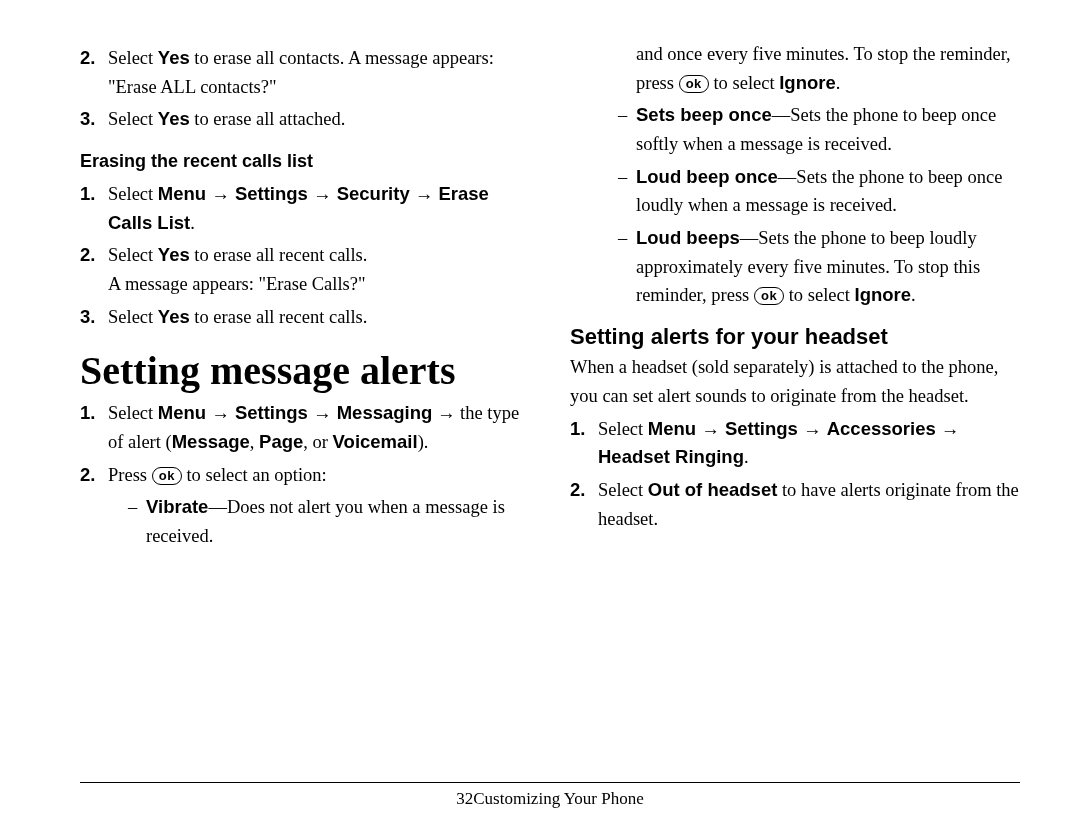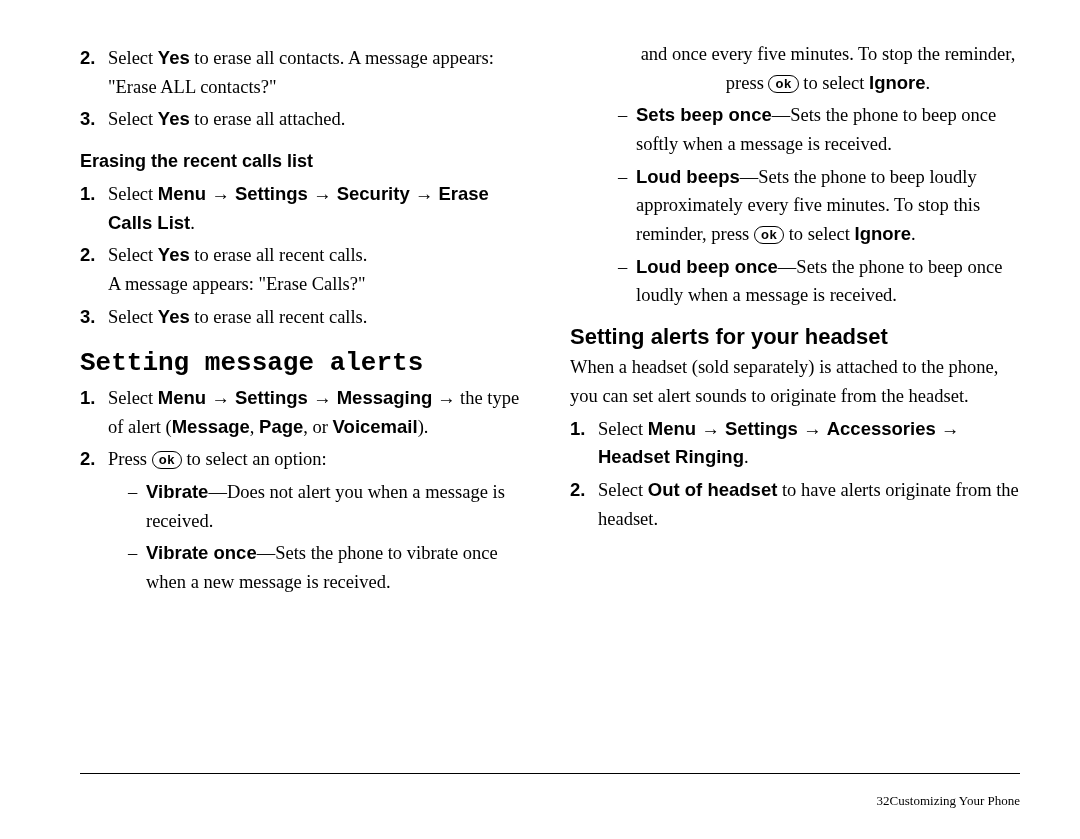--- a/index.html
+++ b/index.html
@@ -23,23 +23,23 @@
     gap: 40px;
     height: 720px;
   }
   .col {
     flex: 1;
     font-size: 18.5px;
     line-height: 1.55;
   }
   .b { font-family: Arial, Helvetica, sans-serif; font-weight: 700; }
   .h1 {
-    font-family: Liberation Mono, monospace;
-    font-weight: 700;
-    font-size: 26px;
+    font-family: Liberation Serif, serif;
+    font-weight: 700;
+    font-size: 40px;
     margin: 18px 0 6px 0;
     line-height: 1.1;
   }
   .h2 {
     font-family: Arial, Helvetica, sans-serif;
     font-weight: 700;
     font-size: 22px;
     margin: 14px 0 4px 0;
     line-height: 1.15;
   }
@@ -93,24 +93,24 @@
     line-height: 15px;
     vertical-align: 1px;
     letter-spacing: 0.5px;
   }
   .footer {
     position: absolute;
     bottom: 30px;
     left: 80px;
     right: 60px;
     border-top: 1px solid #000;
-    padding-top: 19px;
+    padding-top: 6px;
     display: flex;
-    justify-content: flex-end;
-    font-size: 13px;
+    justify-content: center;
+    font-size: 17px;
   }
   .pagenum { }
   .chapter { } 
 </style>
 </head>
 <body>
 
 <div class="page">
   <div class="columns">
 
@@ -166,44 +166,41 @@
         </li>
         <li>
           <span class="num">2.</span>
           <span class="body">
             <span>Press </span><span class="ok">ok</span><span> to select an option:</span>
 
             <ul class="dash">
               <li>
                 <span class="b">Vibrate</span><span>—</span><span>Does not alert you when a message is received.</span>
               </li>
-              <li>
-                <span class="b">Vibrate once</span><span>—</span><span>Sets the phone to vibrate once when a new message is received.</span>
-              </li>
             </ul>
           </span>
         </li>
       </ol>
     </div>
 
     <div class="col">
 
-      <div style="padding-left:66px;text-align:center;">
+      <div style="padding-left:66px;">
         <span>and once every five minutes. To stop the reminder, press </span><span class="ok">ok</span><span> to select </span><span class="b">Ignore</span><span>.</span>
       </div>
 
       <ul class="dash" style="padding-left:48px;">
         <li>
           <span class="b">Sets beep once</span><span>—</span><span>Sets the phone to beep once softly when a message is received.</span>
         </li>
         <li>
+          <span class="b">Loud beep once</span><span>—</span><span>Sets the phone to beep once loudly when a message is received.</span>
+        </li>
+        <li>
           <span class="b">Loud beeps</span><span>—</span><span>Sets the phone to beep loudly approximately every five minutes. To stop this reminder, press </span><span class="ok">ok</span><span> to select </span><span class="b">Ignore</span><span>.</span>
-        </li>
-        <li>
-          <span class="b">Loud beep once</span><span>—</span><span>Sets the phone to beep once loudly when a message is received.</span>
         </li>
       </ul>
 
       <div class="h2">Setting alerts for your headset</div>
       <div>When a headset (sold separately) is attached to the phone, you can set alert sounds to originate from the headset.</div>
 
       <ol class="nlist">
         <li>
           <span class="num">1.</span>
           <span class="body">

